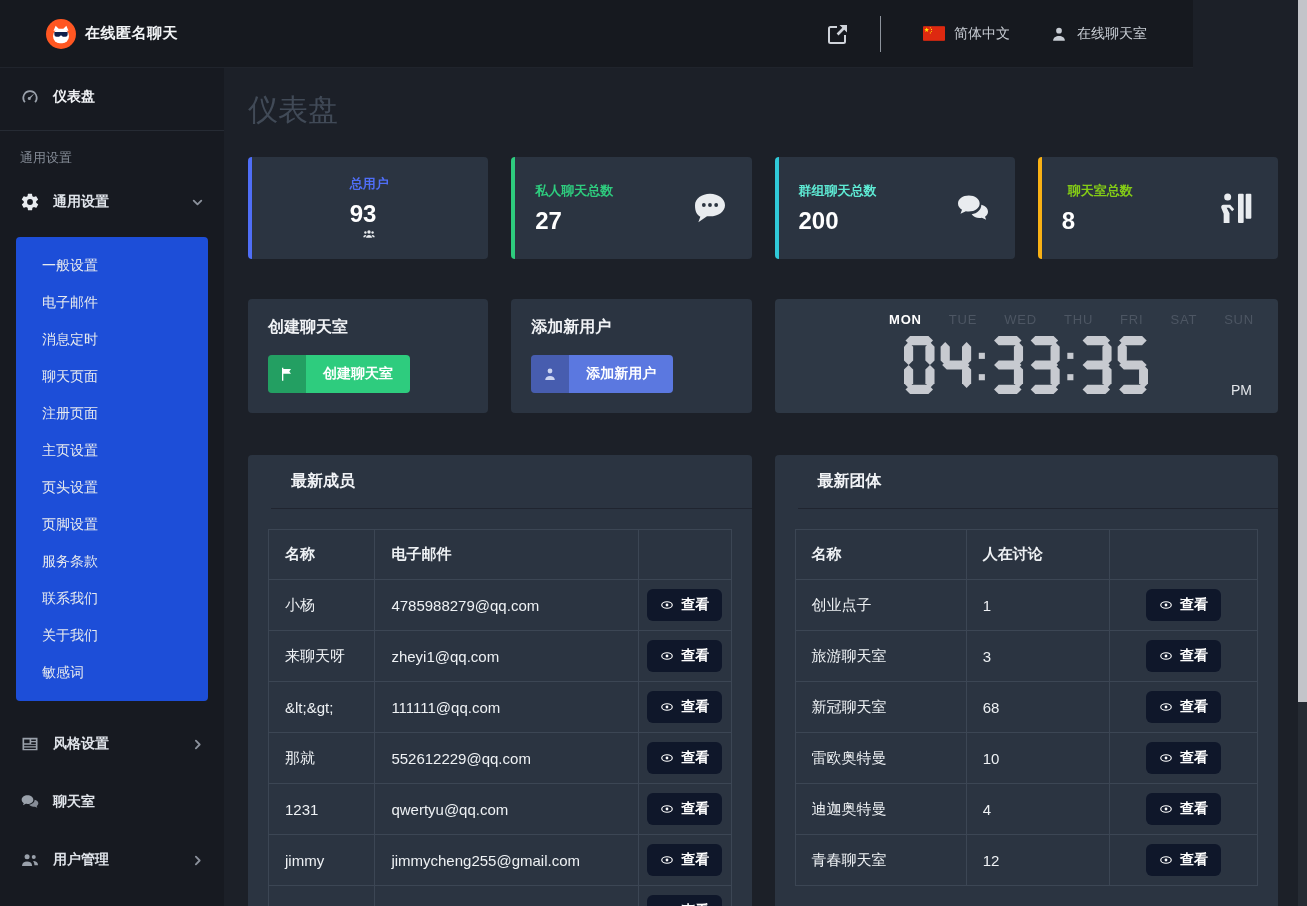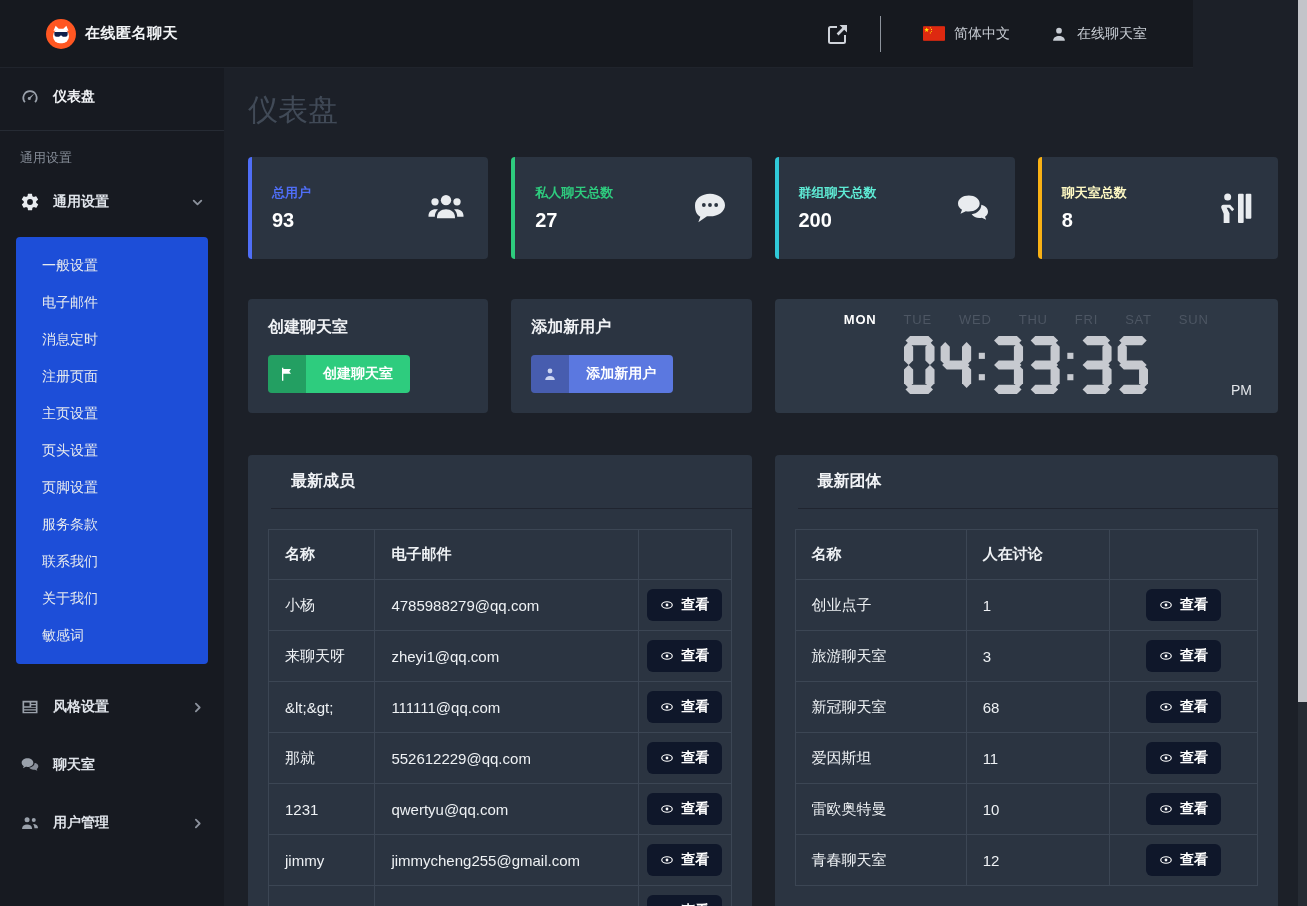--- a/index.html
+++ b/index.html
@@ -51,38 +51,38 @@
   }
   .page-title { font-size:30px; color:#414a57; font-weight:400; margin:2px 0 26px; }
   .grid { display:grid; grid-template-columns:repeat(4,1fr); gap:23px; }
   .card { background:#2b3441; border-radius:4px; }
   
   .stat-card {
     height:102px; border-left:4px solid #4f6ef7; padding:18px 22px 18px 20px;
     display:flex; align-items:center; justify-content:space-between;
   }
   .stat-label { font-size:13px; font-weight:700; }
-  .stat-value { font-size:20px; font-weight:700; color:#fff; margin-top:7px; }
+  .stat-value { font-size:24px; font-weight:700; color:#fff; margin-top:7px; }
   .stat-ic { width:40px; height:40px; color:#e9ecef; }
   
   .row2 { margin-top:40px; }
   .action-card { height:114px; padding:18px 20px; }
   .action-title { font-size:16px; font-weight:700; color:#f1f3f6; }
   .btn-split {
     display:inline-flex; align-items:stretch; margin-top:17px; border:none; cursor:pointer;
     border-radius:4px; overflow:hidden; color:#fff; font-size:14px; font-weight:700;
     font-family:inherit; padding:0;
   }
   .btn-split .btn-ic { background:rgba(0,0,0,.22); display:flex; align-items:center; padding:0 11px; }
   .btn-split .btn-ic svg { width:16px; height:16px; }
   .btn-split .btn-tx { padding:10px 17px; display:flex; align-items:center; }
   .btn-green { background:#2ecc7e; }
   .btn-blue { background:#5b78e0; }
   .clock-card { grid-column:span 2; height:114px; background:#2e3845; position:relative; padding:13px 24px 0; }
-  .clock-days { display:flex; justify-content:center; gap:27px; }
+  .clock-days { display:flex; justify-content:flex-end; gap:27px; }
   .clock-day { font-size:13px; color:#4d5663; letter-spacing:.8px; }
   .clock-day.active { color:#ffffff; font-weight:700; }
   .clock-digits { display:flex; justify-content:center; margin-top:9px; }
   .clock-ampm { position:absolute; right:26px; bottom:15px; font-size:14px; color:#e3e6ea; }
   
   .row3 { margin-top:42px; }
   .table-card { grid-column:span 2; min-height:600px; }
   .table-card-header {
     padding:16px 20px; font-size:16px; font-weight:700; color:#f1f3f6;
     border-bottom:1px solid #202530;
@@ -160,20 +160,21 @@
     </svg>
     <span style="font-weight:700;">通用设置</span>
     <svg class="chev" viewBox="0 0 24 24" fill="none" stroke="currentColor" stroke-width="3.4" stroke-linecap="round" stroke-linejoin="round">
         <path d="M5 8.5l7 7 7-7"></path>
       </svg>
   </div>
   <ul class="submenu">
       <li>一般设置</li>
       <li>电子邮件</li>
       <li>消息定时</li>
+      <li>聊天页面</li>
       <li>注册页面</li>
       <li>主页设置</li>
       <li>页头设置</li>
       <li>页脚设置</li>
       <li>服务条款</li>
       <li>联系我们</li>
       <li>关于我们</li>
       <li>敏感词</li>
     </ul>
 
@@ -208,21 +209,21 @@
   <div class="side-item">
     
     
   </div>
 </nav>
 
 <main class="main">
   <h1 class="page-title">仪表盘</h1>
 
   <div class="grid">
-    <div class="card stat-card" style="border-left-color: rgb(79, 110, 247);">
+    <div class="card stat-card" style="border-left-color: rgb(79, 110, 247); flex-direction: column;">
       <div>
         <div class="stat-label" style="color: rgb(79, 110, 247);">总用户</div>
         <div class="stat-value">93</div>
       </div>
       <svg class="stat-ic" viewBox="0 0 24 24" fill="currentColor">
         <circle cx="12" cy="7.3" r="3.1"></circle>
           <path d="M6.6 17.5c0-3 2.4-4.8 5.4-4.8s5.4 1.8 5.4 4.8v.7H6.6z"></path>
         <circle cx="5.4" cy="8.3" r="2.2"></circle>
           <path d="M1.5 16.5c0-2.4 1.9-3.8 4.3-3.8.5 0 1 .1 1.4.2-1.2 1-1.9 2.4-1.9 4.1v.2H1.5z"></path>
         <circle cx="18.6" cy="8.3" r="2.2"></circle>
@@ -246,21 +247,21 @@
         <div class="stat-label" style="color: #5eead4;">群组聊天总数</div>
         <div class="stat-value">200</div>
       </div>
       <svg class="stat-ic" viewBox="0 0 24 24" fill="currentColor">
         <path d="M9.5 4.5c3.6 0 6.5 2.1 6.5 4.8s-2.9 4.8-6.5 4.8c-.6 0-1.2-.1-1.8-.2L4.5 15.5l.9-2.4C3.9 12.2 3 10.9 3 9.3c0-2.7 2.9-4.8 6.5-4.8z"></path>
         <path d="M17 10.1c2.3.6 4 2.2 4 4.1 0 1.2-.7 2.3-1.8 3l.7 1.9-2.6-1.2c-.4.1-.9.1-1.4.1-2 0-3.8-.9-4.7-2.2 3.3-.4 5.8-2.8 5.8-5.7z"></path>
       </svg>
     </div>
     <div class="card stat-card" style="border-left-color: rgb(249, 177, 21);">
       <div>
-        <div class="stat-label" style="color: #fef9c3;">聊天室总数</div>
+        <div class="stat-label" style="color: #84cc16; margin-left: 6px;">聊天室总数</div>
         <div class="stat-value">8</div>
       </div>
       <svg class="stat-ic" viewBox="0 0 24 24" fill="currentColor">
         <circle cx="7" cy="5.4" r="2.1"></circle>
         <path d="M4.6 21v-5.6L3.2 12c-.4-1 .3-2 1.3-2h4l2.4 2.7-1.2 1.2-1.9-2.1H6.4l1.7 3.4V21z"></path>
         <rect x="13.2" y="3.5" width="3.4" height="17.5" rx=".6"></rect>
         <rect x="17.8" y="3.5" width="3.4" height="15" rx=".6"></rect>
       </svg>
     </div>
   </div>
@@ -486,33 +487,33 @@
                 <td>68</td>
                 <td class="action"><button class="view-btn">
                     <svg viewBox="0 0 24 24">
                       <ellipse cx="12" cy="12" rx="9" ry="5.6" fill="none" stroke="#fff" stroke-width="2"></ellipse>
                       <circle cx="12" cy="12" r="2.4" fill="#fff"></circle>
                     </svg>
                     <span>查看</span>
                   </button></td>
               </tr>
               <tr>
-                <td>爱因斯坦</td>
-                <td>11</td>
-                <td class="action"><button class="view-btn">
-                    <svg viewBox="0 0 24 24">
-                      <ellipse cx="12" cy="12" rx="9" ry="5.6" fill="none" stroke="#fff" stroke-width="2"></ellipse>
-                      <circle cx="12" cy="12" r="2.4" fill="#fff"></circle>
-                    </svg>
-                    <span>查看</span>
-                  </button></td>
-              </tr>
-              <tr>
                 <td>雷欧奥特曼</td>
                 <td>10</td>
+                <td class="action"><button class="view-btn">
+                    <svg viewBox="0 0 24 24">
+                      <ellipse cx="12" cy="12" rx="9" ry="5.6" fill="none" stroke="#fff" stroke-width="2"></ellipse>
+                      <circle cx="12" cy="12" r="2.4" fill="#fff"></circle>
+                    </svg>
+                    <span>查看</span>
+                  </button></td>
+              </tr>
+              <tr>
+                <td>迪迦奥特曼</td>
+                <td>4</td>
                 <td class="action"><button class="view-btn">
                     <svg viewBox="0 0 24 24">
                       <ellipse cx="12" cy="12" rx="9" ry="5.6" fill="none" stroke="#fff" stroke-width="2"></ellipse>
                       <circle cx="12" cy="12" r="2.4" fill="#fff"></circle>
                     </svg>
                     <span>查看</span>
                   </button></td>
               </tr>
               <tr>
                 <td>青春聊天室</td>

